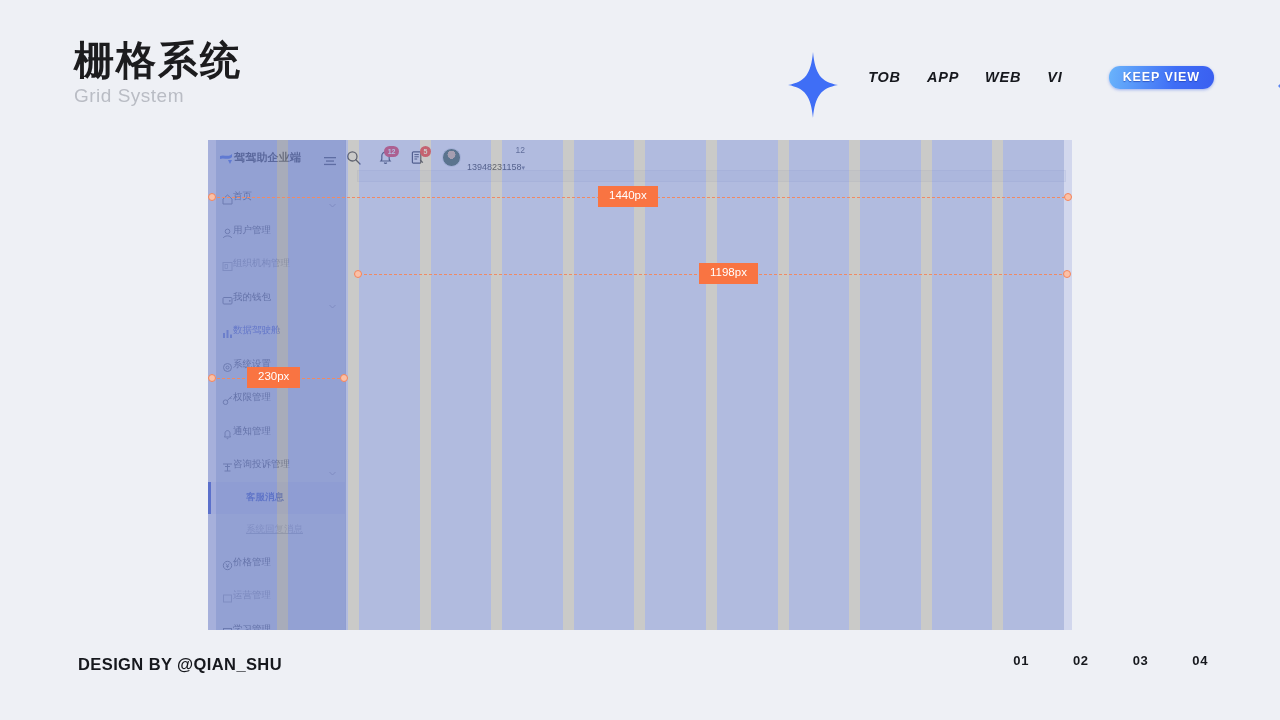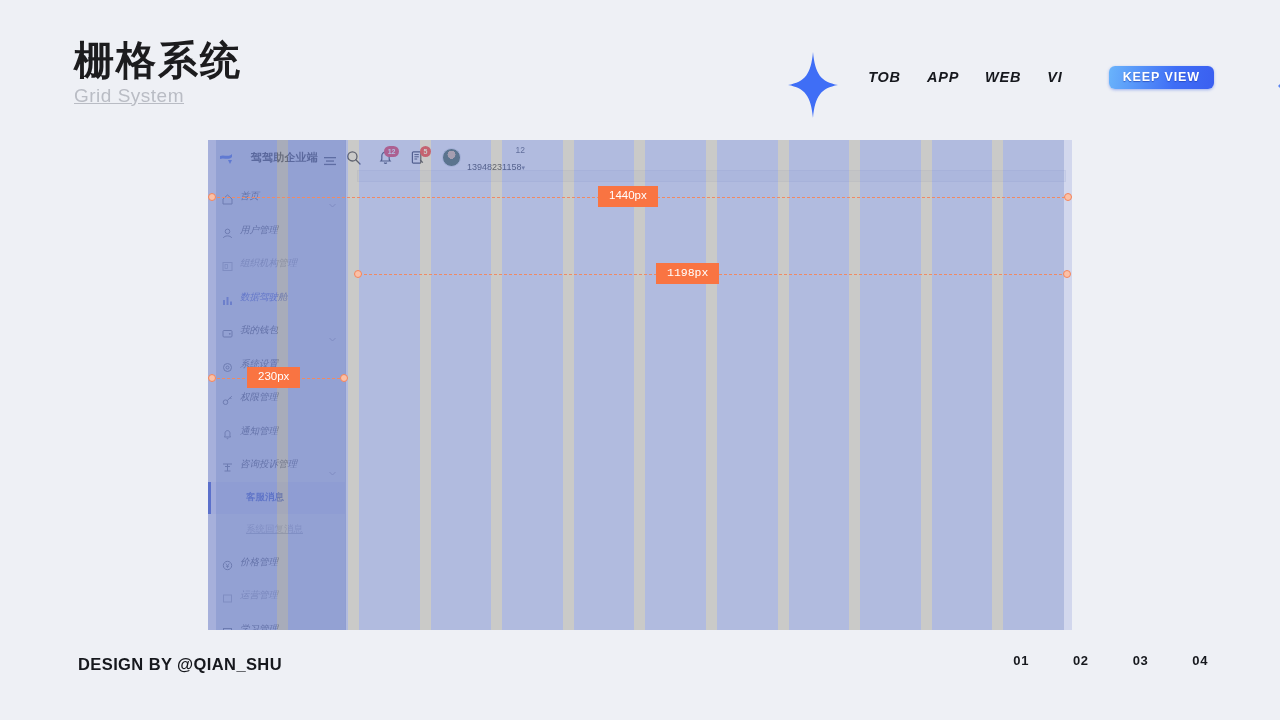--- a/index.html
+++ b/index.html
@@ -10,37 +10,37 @@
     position:relative;
   }
 
   
   .page-title-block { position:absolute; left:74px; top:38px; }
   .page-title {
     font-size:40px; font-weight:bold; color:#1c1c1e;
     letter-spacing:2px; line-height:1.12;
   }
   .page-subtitle {
-    font-size:19px; color:#b9bcc4; letter-spacing:.5px; margin-top:2px;text-decoration:underline;
+    font-size:19px; color:#b9bcc4; letter-spacing:.5px; margin-top:2px;
   }
 
   .top-nav {
     position:absolute; right:66px; top:44px;
     display:flex; align-items:center; gap:26px;
   }
   .nav-star { width:50px; height:66px; margin-right:4px; position:relative; top:8px; }
   .nav-link {
     font-size:14.5px; font-weight:bold; color:#16181d; letter-spacing:.8px;
     text-decoration:none; cursor:pointer;font-style:italic;
   }
   .keep-view-badge {
     margin-left:20px;
     background:linear-gradient(100deg,#6ab4fb 0%,#3f6ef6 62%,#3a5ff0 100%);
     color:#fff; font-size:12.5px; font-weight:bold; letter-spacing:.9px;
-    padding:4px 14px 5px; border-radius:6px;
+    padding:4px 14px 5px; border-radius:11px;
     box-shadow:0 1px 3px rgba(60,100,230,.45);
     text-shadow:0 1px 1px rgba(20,50,160,.55);
     cursor:pointer; white-space:nowrap;
   }
 
   
   .ribbon {
     position:absolute; right:-52px; top:86px;
     width:54px; height:300px;
     transform:rotate(-45deg); transform-origin:top left;
@@ -63,34 +63,33 @@
     width:864px; height:490px;
     background:#fff; overflow:hidden;
   }
 
   
   .app-sidebar {
     position:absolute; left:0; top:0; width:138px; height:100%;
     background:#f7f8fb; border-right:1px solid #eceef3;
   }
   .brand-row {
-    height:34px; display:flex; align-items:center; gap:6px;
+    height:34px; display:flex; align-items:center; 
     padding:0 9px 0 11px;
-    text-align:right;
   }
   .brand-mark { width:15px; height:13px; flex:none; }
   .brand-text {
     font-size:11px; color:#2a2f3a; font-weight:bold; letter-spacing:.2px; flex:1;
   }
   .hamburger-icon { width:12px; height:10px; flex:none; }
 
   .menu { margin-top:6px; }
   .menu-item {
-    height:33.5px; display:flex; align-items:center; gap:7px;
-    padding:0 9px 0 14px; cursor:pointer; position:relative;font-style:italic;
+    height:33.5px; display:flex; align-items:center; 
+    padding:0 9px 0 14px; cursor:pointer; position:relative;
   }
   .menu-item .mi-icon { width:11px; height:11px; flex:none; opacity:.8; }
   .menu-item .mi-label {
     font-size:9.5px; color:#4a5163; flex:1; white-space:nowrap;
   }
   .menu-item .mi-caret { width:7px; height:5px; flex:none; opacity:.55; }
   .menu-item.is-dim .mi-label { color:#9aa0ae; }
   .menu-item.is-brand .mi-label { color:#4a63d8; }
 
   .submenu-item {
@@ -249,44 +248,44 @@
       <div class="menu-item is-dim">
         <span class="mi-icon">
           <svg viewBox="0 0 11 11" width="11" height="11">
               <rect x="1" y="1.5" width="9" height="8" fill="none" stroke="#9aa0ae" stroke-width="1"></rect>
               <rect x="3" y="3.5" width="2.5" height="4" fill="none" stroke="#9aa0ae" stroke-width=".8"></rect>
             </svg>
         </span>
         <span class="mi-label">组织机构管理</span>
       </div>
 
-      <div class="menu-item is-brand">
-        <span class="mi-icon">
-          <svg viewBox="0 0 11 11" width="11" height="11">
-              <rect x="1" y="5" width="2" height="5" fill="#4a63d8"></rect>
-              <rect x="4.5" y="2" width="2" height="8" fill="#4a63d8"></rect>
-              <rect x="8" y="6.5" width="2" height="3.5" fill="#4a63d8"></rect>
-            </svg>
-        </span>
-        <span class="mi-label">数据驾驶舱</span>
-      </div>
-
       <div class="menu-item">
         <span class="mi-icon">
           <svg viewBox="0 0 11 11" width="11" height="11">
               <rect x="1" y="2.5" width="9" height="6.5" rx="1" fill="none" stroke="#4a5163" stroke-width="1"></rect>
               <circle cx="7.8" cy="5.8" r=".9" fill="#4a5163"></circle>
             </svg>
         </span>
         <span class="mi-label">我的钱包</span>
         <span class="mi-caret">
           <svg viewBox="0 0 7 5" width="7" height="5">
               <path d="M.5 1 L3.5 4 L6.5 1" fill="none" stroke="#6b7286" stroke-width="1"></path>
             </svg>
         </span>
+      </div>
+
+      <div class="menu-item is-brand">
+        <span class="mi-icon">
+          <svg viewBox="0 0 11 11" width="11" height="11">
+              <rect x="1" y="5" width="2" height="5" fill="#4a63d8"></rect>
+              <rect x="4.5" y="2" width="2" height="8" fill="#4a63d8"></rect>
+              <rect x="8" y="6.5" width="2" height="3.5" fill="#4a63d8"></rect>
+            </svg>
+        </span>
+        <span class="mi-label">数据驾驶舱</span>
       </div>
 
       <div class="menu-item">
         <span class="mi-icon">
           <svg viewBox="0 0 11 11" width="11" height="11">
               <circle cx="5.5" cy="5.5" r="4" fill="none" stroke="#4a5163" stroke-width="1"></circle>
               <circle cx="5.5" cy="5.5" r="1.5" fill="none" stroke="#4a5163" stroke-width="1"></circle>
             </svg>
         </span>
         <span class="mi-label">系统设置</span>
@@ -425,21 +424,21 @@
 </div>
 
 <div class="measure-line" style="left:212px; top:197px; width:858px;"></div>
 <div class="measure-dot" style="left:208px; top:193px;"></div>
 <div class="measure-dot" style="left:1064px; top:193px;"></div>
 <div class="measure-label" style="left:598px; top:186px;">1440px</div>
 
 <div class="measure-line" style="left:359px; top:274px; width:708px;"></div>
 <div class="measure-dot" style="left:354px; top:270px;"></div>
 <div class="measure-dot" style="left:1063px; top:270px;"></div>
-<div class="measure-label" style="left:656px; top:263px;font-family:Liberation Mono, monospace;">1198px</div>
+<div class="measure-label" style="left:699px; top:263px;">1198px</div>
 
 <div class="measure-line" style="left:212px; top:378px; width:133px;"></div>
 <div class="measure-dot" style="left:208px; top:374px;"></div>
 <div class="measure-dot" style="left:340px; top:374px;"></div>
 <div class="measure-label" style="left:247px; top:367px;">230px</div>
 
 <div class="footer-credit">DESIGN BY @QIAN_SHU</div>
 <div class="footer-pages">
   <span class="footer-page-num">01</span>
   <span class="footer-page-num">02</span>

